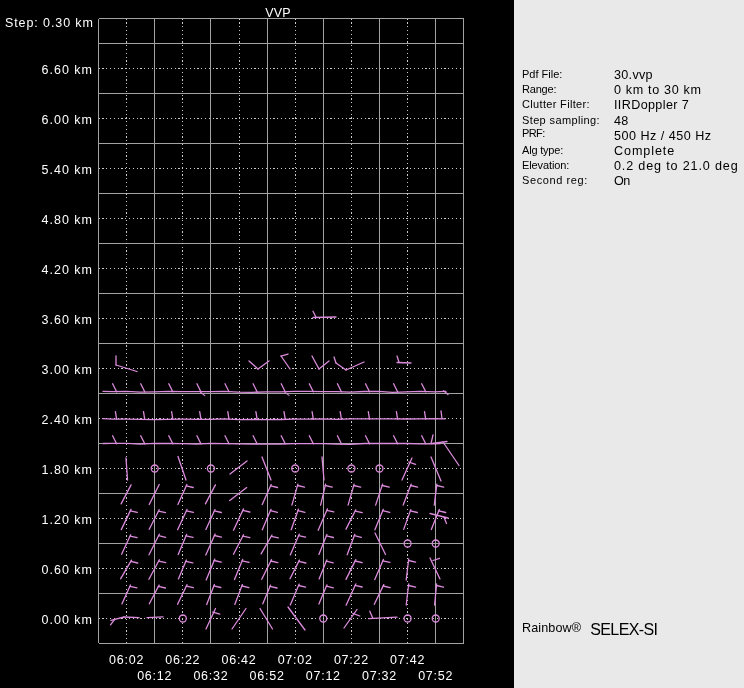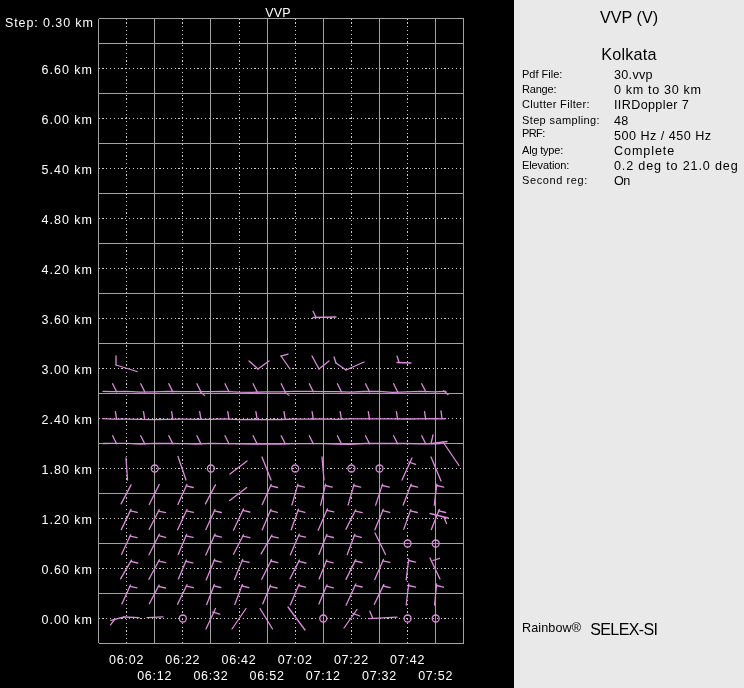--- a/index.html
+++ b/index.html
@@ -279,22 +279,20 @@
 <text x="351.4" y="664" font-size="12.5px" letter-spacing="0.75" fill="#FFFFFF" text-anchor="middle" font-family="Liberation Sans, sans-serif">07:22</text>
 <text x="407.6" y="664" font-size="12.5px" letter-spacing="0.75" fill="#FFFFFF" text-anchor="middle" font-family="Liberation Sans, sans-serif">07:42</text>
 <text x="154.7" y="680.3" font-size="12.5px" letter-spacing="0.75" fill="#FFFFFF" text-anchor="middle" font-family="Liberation Sans, sans-serif">06:12</text>
 <text x="210.89999999999998" y="680.3" font-size="12.5px" letter-spacing="0.75" fill="#FFFFFF" text-anchor="middle" font-family="Liberation Sans, sans-serif">06:32</text>
 <text x="267.1" y="680.3" font-size="12.5px" letter-spacing="0.75" fill="#FFFFFF" text-anchor="middle" font-family="Liberation Sans, sans-serif">06:52</text>
 <text x="323.3" y="680.3" font-size="12.5px" letter-spacing="0.75" fill="#FFFFFF" text-anchor="middle" font-family="Liberation Sans, sans-serif">07:12</text>
 <text x="379.5" y="680.3" font-size="12.5px" letter-spacing="0.75" fill="#FFFFFF" text-anchor="middle" font-family="Liberation Sans, sans-serif">07:32</text>
 <text x="435.7" y="680.3" font-size="12.5px" letter-spacing="0.75" fill="#FFFFFF" text-anchor="middle" font-family="Liberation Sans, sans-serif">07:52</text>
 </svg>
 <div class="panel">
-<div class="pt c" style="top:8px;letter-spacing:0px">VVP (V)</div>
-<div class="pt c" style="top:45px;letter-spacing:0.25px">Kolkata</div>
 <div class="pt lab" style="top:68.3px;letter-spacing:0px">Pdf File:</div>
 <div class="pt val" style="top:68.3px;letter-spacing:0.3px">30.vvp</div>
 <div class="pt lab" style="top:83.3px;letter-spacing:-0.2px">Range:</div>
 <div class="pt val" style="top:83.3px;letter-spacing:0.65px">0 km to 30 km</div>
 <div class="pt lab" style="top:98px;letter-spacing:0.33px">Clutter Filter:</div>
 <div class="pt val" style="top:98.4px;letter-spacing:0.36px">IIRDoppler 7</div>
 <div class="pt lab" style="top:113.5px;letter-spacing:0.37px">Step sampling:</div>
 <div class="pt val" style="top:113.5px;letter-spacing:0.3px">48</div>
 <div class="pt lab" style="top:127px;letter-spacing:-0.6px">PRF:</div>
 <div class="pt val" style="top:128.5px;letter-spacing:0.48px">500 Hz / 450 Hz</div>

